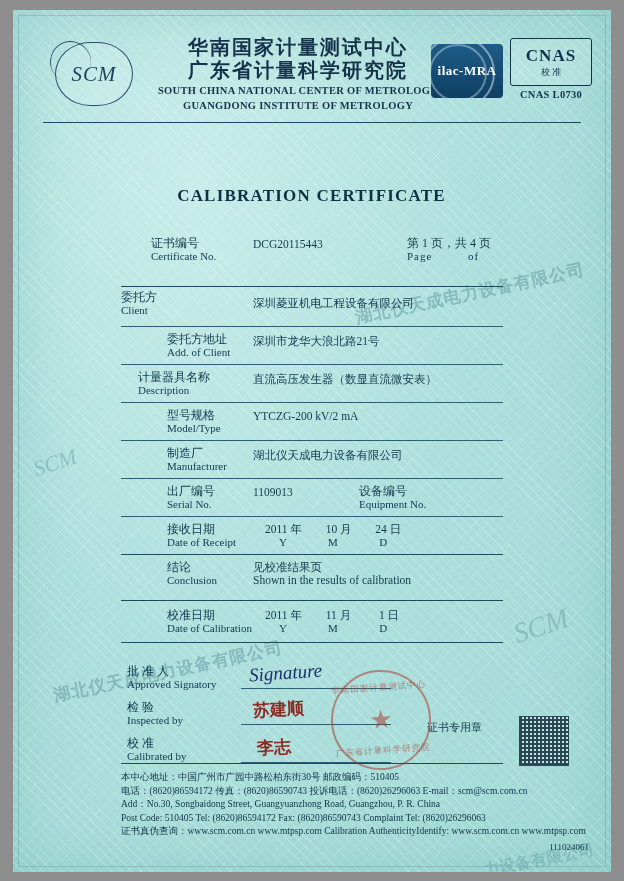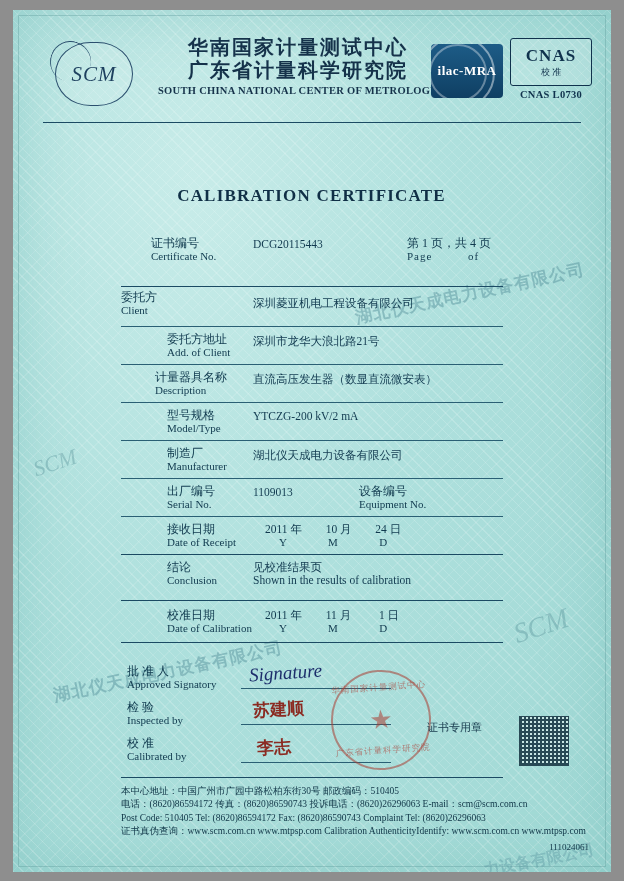--- a/index.html
+++ b/index.html
@@ -349,20 +349,21 @@
 
     <div class="header">
       <div class="scm-logo">
         <div class="swirl"></div>
         <span>SCM</span>
       </div>
       <div class="org-text">
         <div class="org-cn1">华南国家计量测试中心</div>
         <div class="org-cn2">广东省计量科学研究院</div>
         <div class="org-en">SOUTH CHINA NATIONAL CENTER OF METROLOGY</div>
+        <div class="org-en">GUANGDONG INSTITUTE OF METROLOGY</div>
       </div>
       <div class="ilac">
         <div class="arcs"></div>
         <div class="arcs2"></div>
         <span>ilac-MRA</span>
       </div>
       <div class="cnas">
         <div class="cnas-badge">
           <div class="t1">CNAS</div>
           <div class="t2">校 准</div>
@@ -411,21 +412,21 @@
       <div class="val" style="position:absolute; left:240px; top:74px;">深圳菱亚机电工程设备有限公司</div>
       <div class="wide-rule" style="top:104px;"></div>
 
       <div class="row" style="left:154px; top:110px;">
         <div class="lbl-cn">委托方地址</div>
         <div class="lbl-en">Add. of Client</div>
       </div>
       <div class="val" style="position:absolute; left:240px; top:112px;">深圳市龙华大浪北路21号</div>
       <div class="wide-rule" style="top:142px;"></div>
 
-      <div class="row" style="left:142px; top:148px;">
+      <div class="row" style="left:125px; top:148px;">
         <div class="lbl-cn">计量器具名称</div>
         <div class="lbl-en">Description</div>
       </div>
       <div class="val" style="position:absolute; left:240px; top:150px;">直流高压发生器（数显直流微安表）</div>
       <div class="wide-rule" style="top:180px;"></div>
 
       <div class="row" style="left:154px; top:186px;">
         <div class="lbl-cn">型号规格</div>
         <div class="lbl-en">Model/Type</div>
       </div>
@@ -533,19 +534,20 @@
       <div class="star">★</div>
       <div class="arc-b">广东省计量科学研究院</div>
     </div>
     <div class="stamp-label">证书专用章</div>
     <div class="qr"></div>
 
     <div class="footer">
       <div class="hr"></div>
       <div class="line">本中心地址：中国广州市广园中路松柏东街30号            邮政编码：510405</div>
       <div class="line">电话：(8620)86594172  传真：(8620)86590743  投诉电话：(8620)26296063 E-mail：scm@scm.com.cn</div>
+      <div class="line">Add：No.30, Songbaidong  Street, Guangyuanzhong Road, Guangzhou, P. R. China</div>
       <div class="line">Post Code: 510405   Tel: (8620)86594172   Fax: (8620)86590743   Complaint Tel:   (8620)26296063</div>
       <div class="line">证书真伪查询：www.scm.com.cn  www.mtpsp.com  Calibration AuthenticityIdentify: www.scm.com.cn  www.mtpsp.com</div>
       <div class="docnum">111024061</div>
     </div>
 
   </div>
 </div>
 
 </body></html>

